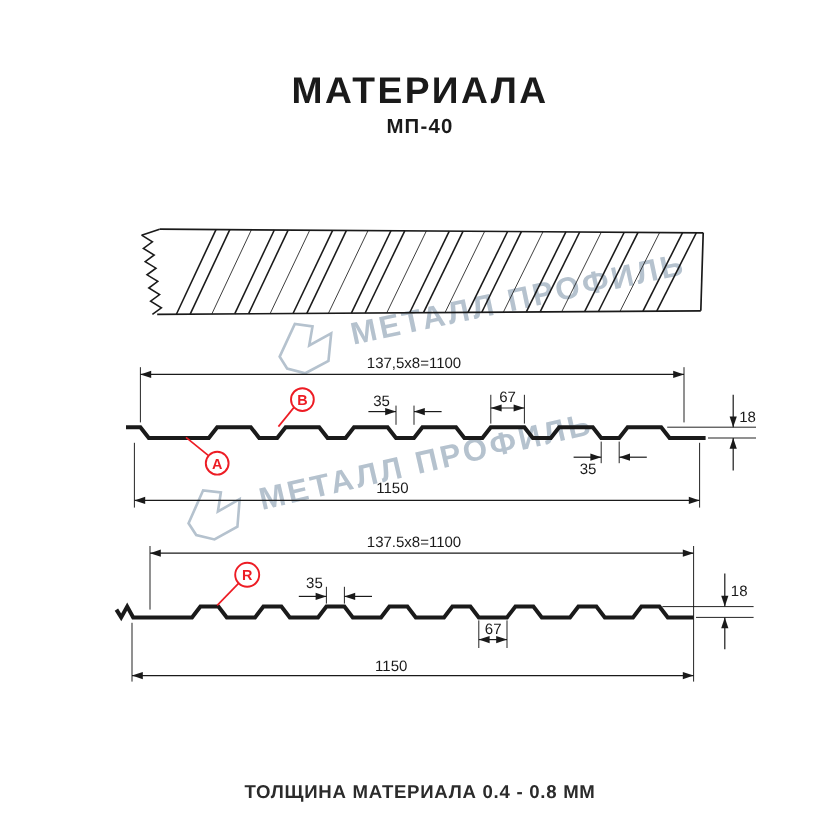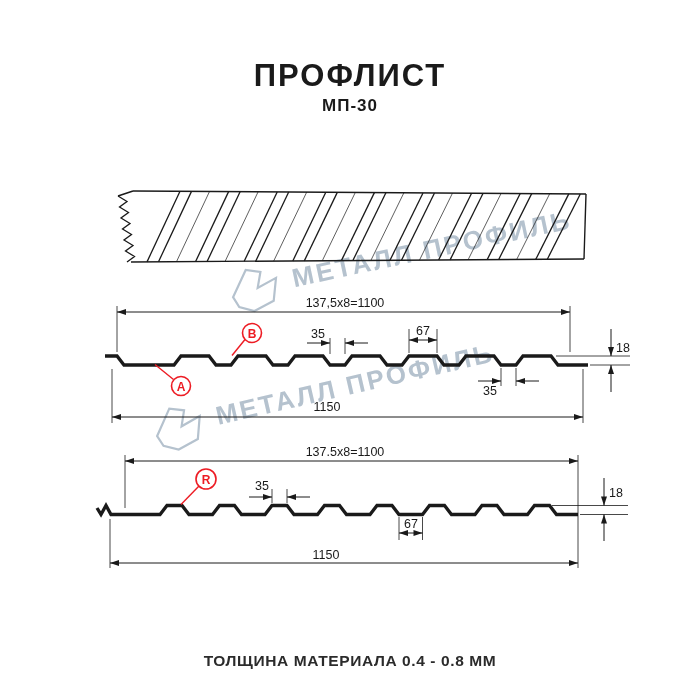--- a/index.html
+++ b/index.html
@@ -19,22 +19,22 @@
   #wm2{left:148px;top:404px;transform:rotate(-13deg);transform-origin:0 50%;}
   #drawing{position:absolute;left:0;top:0;z-index:2;}
   text.dim{font-size:12.5px;fill:var(--line,#1a1a1a);}
   text.red{font-size:12px;font-weight:700;fill:var(--red,#ed1c24);}
 </style>
 </head>
 <body>
 
 <div id="page">
 
-  <div class="title">ПРОФЛИСТ</div>
-  <div class="subtitle">МП-30</div>
+  <div class="title">МАТЕРИАЛА</div>
+  <div class="subtitle">МП-40</div>
 
   <div class="wm" id="wm1">
     <svg width="60" height="56" viewBox="0 0 60 56">
       <path d="M8 34 L26 10 L40 15 L34 30 L54 24 L47 46 L26 52 L12 45 Z" fill="none" stroke="currentColor" stroke-width="2.2"></path>
     </svg>
     <span class="wmtext">МЕТАЛЛ ПРОФИЛЬ</span>
   </div>
 
   <div class="wm" id="wm2">
     <svg width="60" height="56" viewBox="0 0 60 56">

